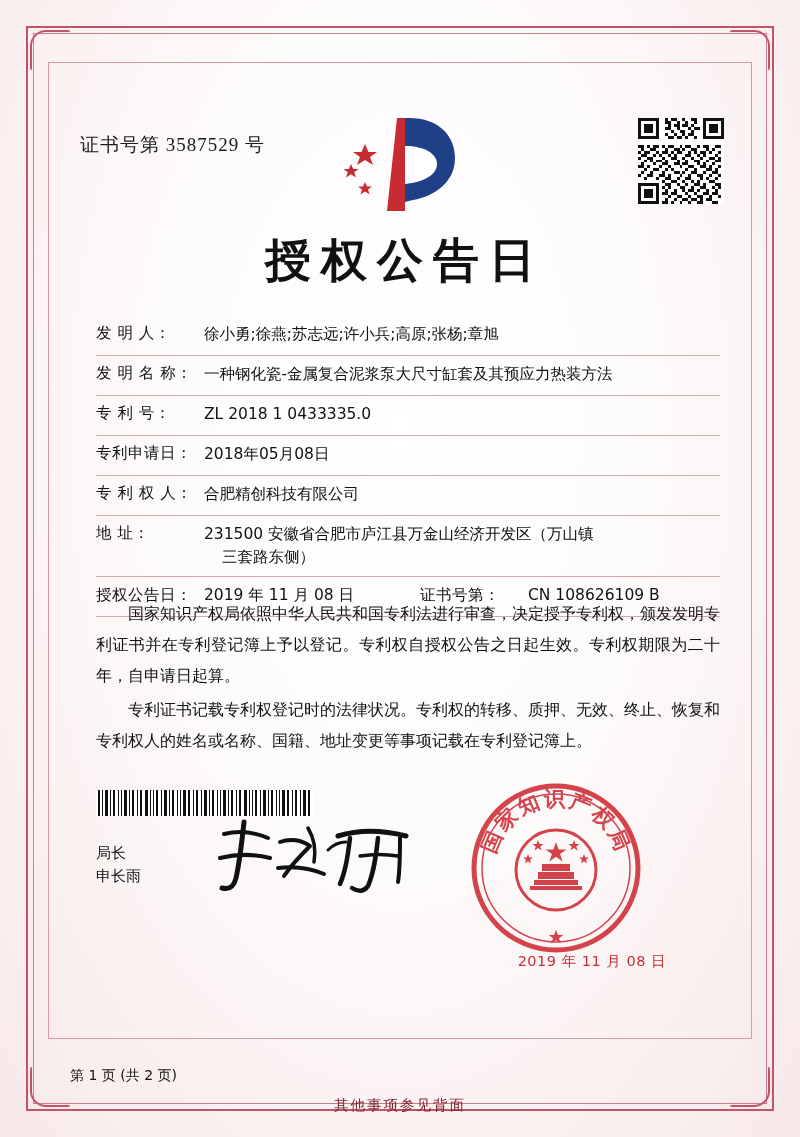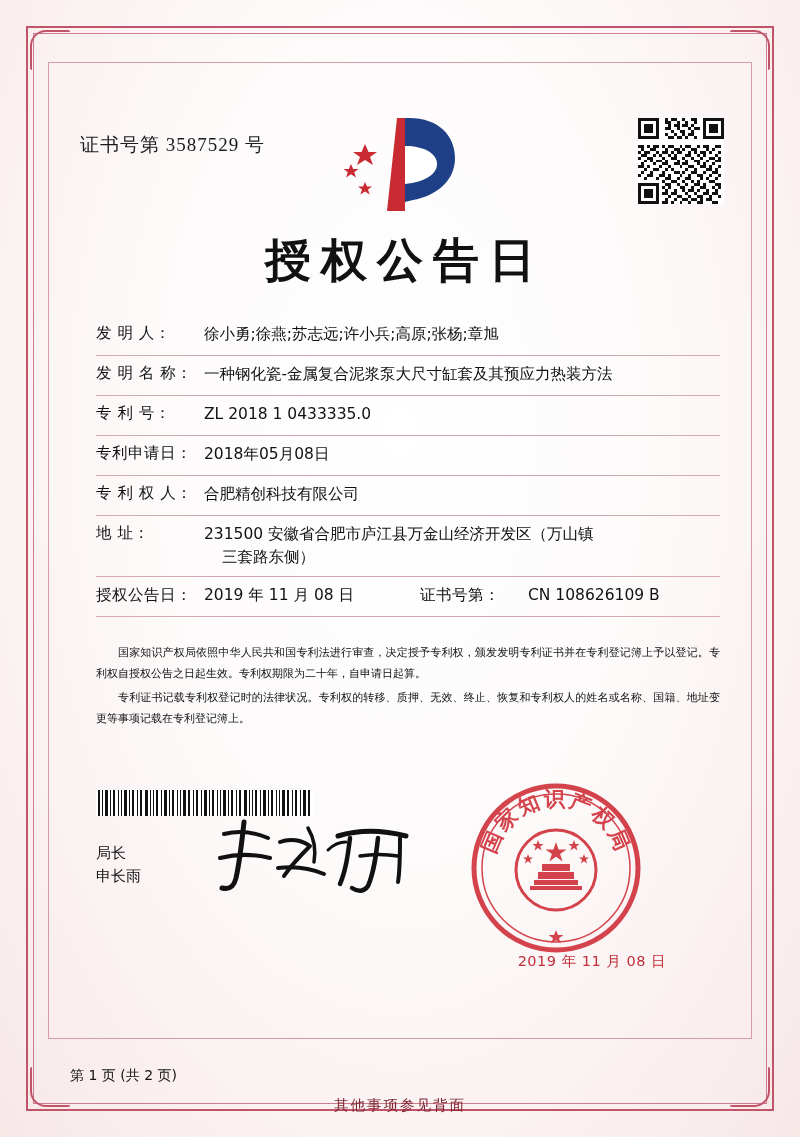--- a/index.html
+++ b/index.html
@@ -156,26 +156,25 @@
   .split-row { display: flex; width: 100%; }
   .split-row .half { display: flex; flex: 1; align-items: center; }
   .split-row .half .field-label { width: 108px; flex: 0 0 108px; }
   .split-row .half.second .field-label { width: 108px; flex: 0 0 108px; padding-left: 12px; }
 
   .paragraphs {
     position: absolute;
     left: 26px;
     right: 10px;
     top: 508px;
-    font-size: 11px;
+    font-size: 16px;
     line-height: 1.95;
     text-align: justify;
     font-family: Liberation Serif, serif;
     color: #111;
-    margin-top: 44px;
   }
   .paragraphs p { margin: 0 0 2px 0; text-indent: 2em; }
 
   
   .barcode {
     position: absolute;
     left: 26px;
     top: 700px;
     width: 218px;
     height: 26px;

